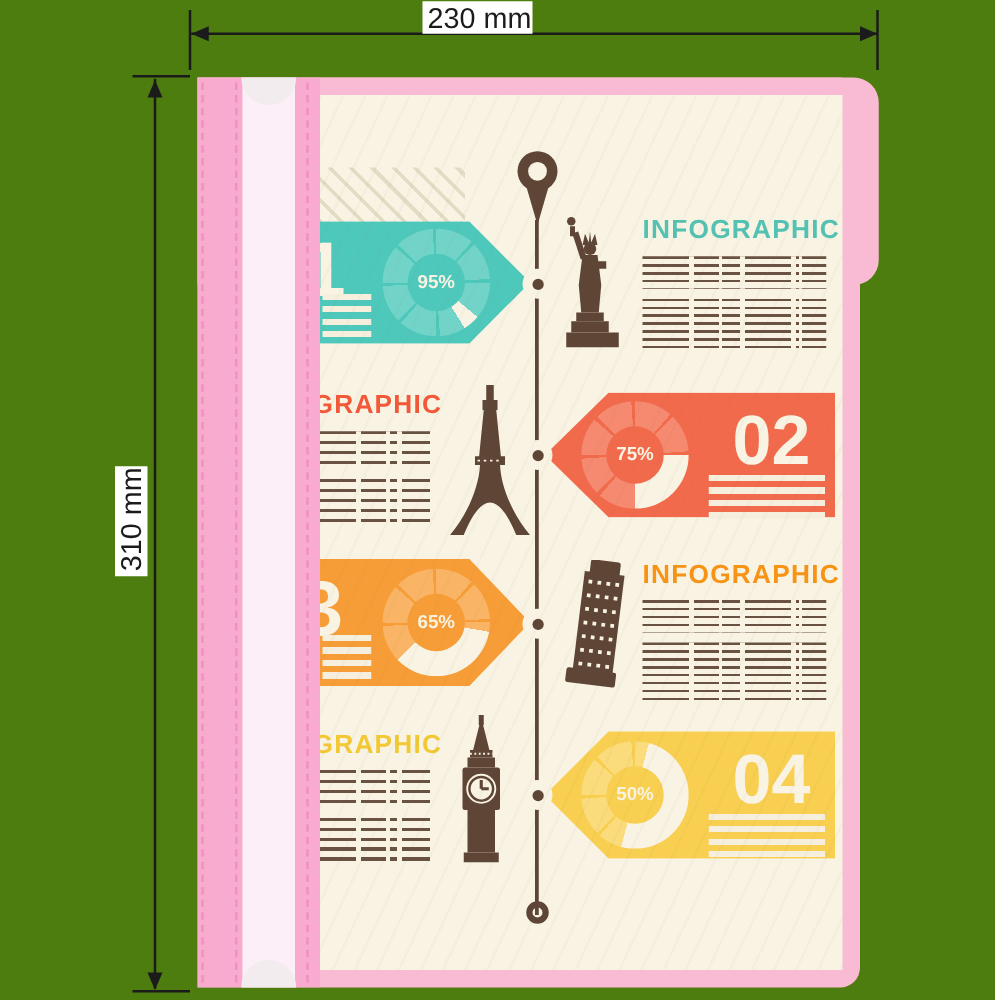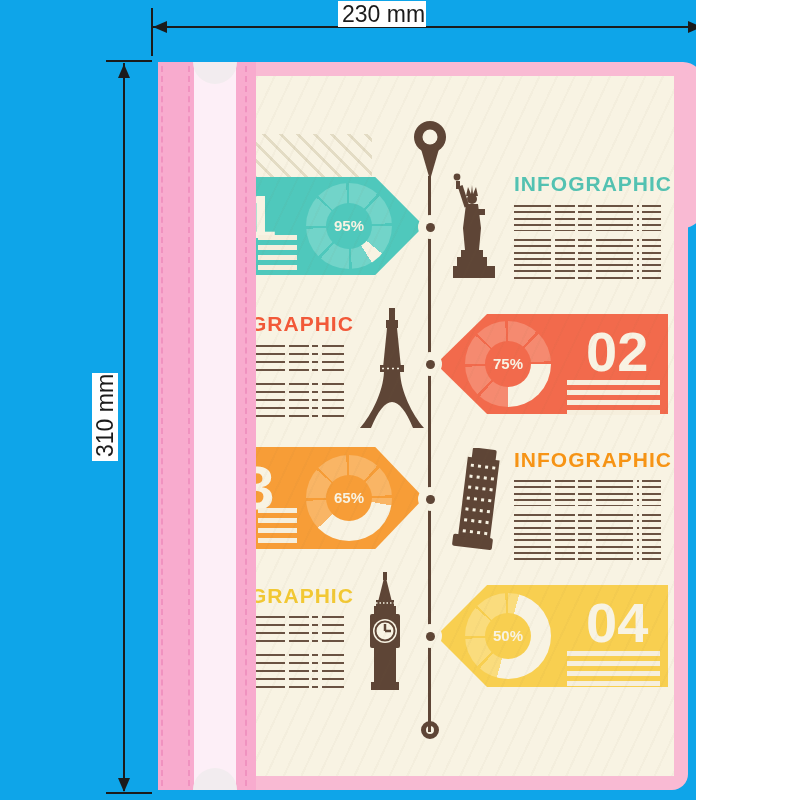--- a/index.html
+++ b/index.html
@@ -1,17 +1,17 @@
 <!DOCTYPE html>
 <html style="--pink: #f9bad3; --spine: #f8abce; --spinelight: #fdeff7; --notch: #f2ecef; --page: #f8f3e3; --brown: #5e4536;"><head>
 <meta charset="utf-8">
 <style>
   html,body{margin:0;padding:0;background:#ffffff;}
   *{box-sizing:border-box;}
-  .canvas{position:relative;width:696px;height:800px;background:#0ea5e9;overflow:hidden;
+  .canvas{position:relative;width:796px;height:800px;background:#4d7c0f;overflow:hidden;
           font-family:"Liberation Sans", sans-serif;}
   .abs{position:absolute;}
 
   
   .dim-line{position:absolute;background:#1b1b1b;}
   .dim-label{position:absolute;background:#ffffff;color:#1b1b1b;font-size:23px;
              text-align:center;white-space:nowrap;padding:0 4px;line-height:26px;}
   .arr{position:absolute;width:0;height:0;}
   .arr-left {border-top:6px solid transparent;border-bottom:6px solid transparent;border-right:14px solid #1b1b1b;}
   .arr-right{border-top:6px solid transparent;border-bottom:6px solid transparent;border-left:14px solid #1b1b1b;}

